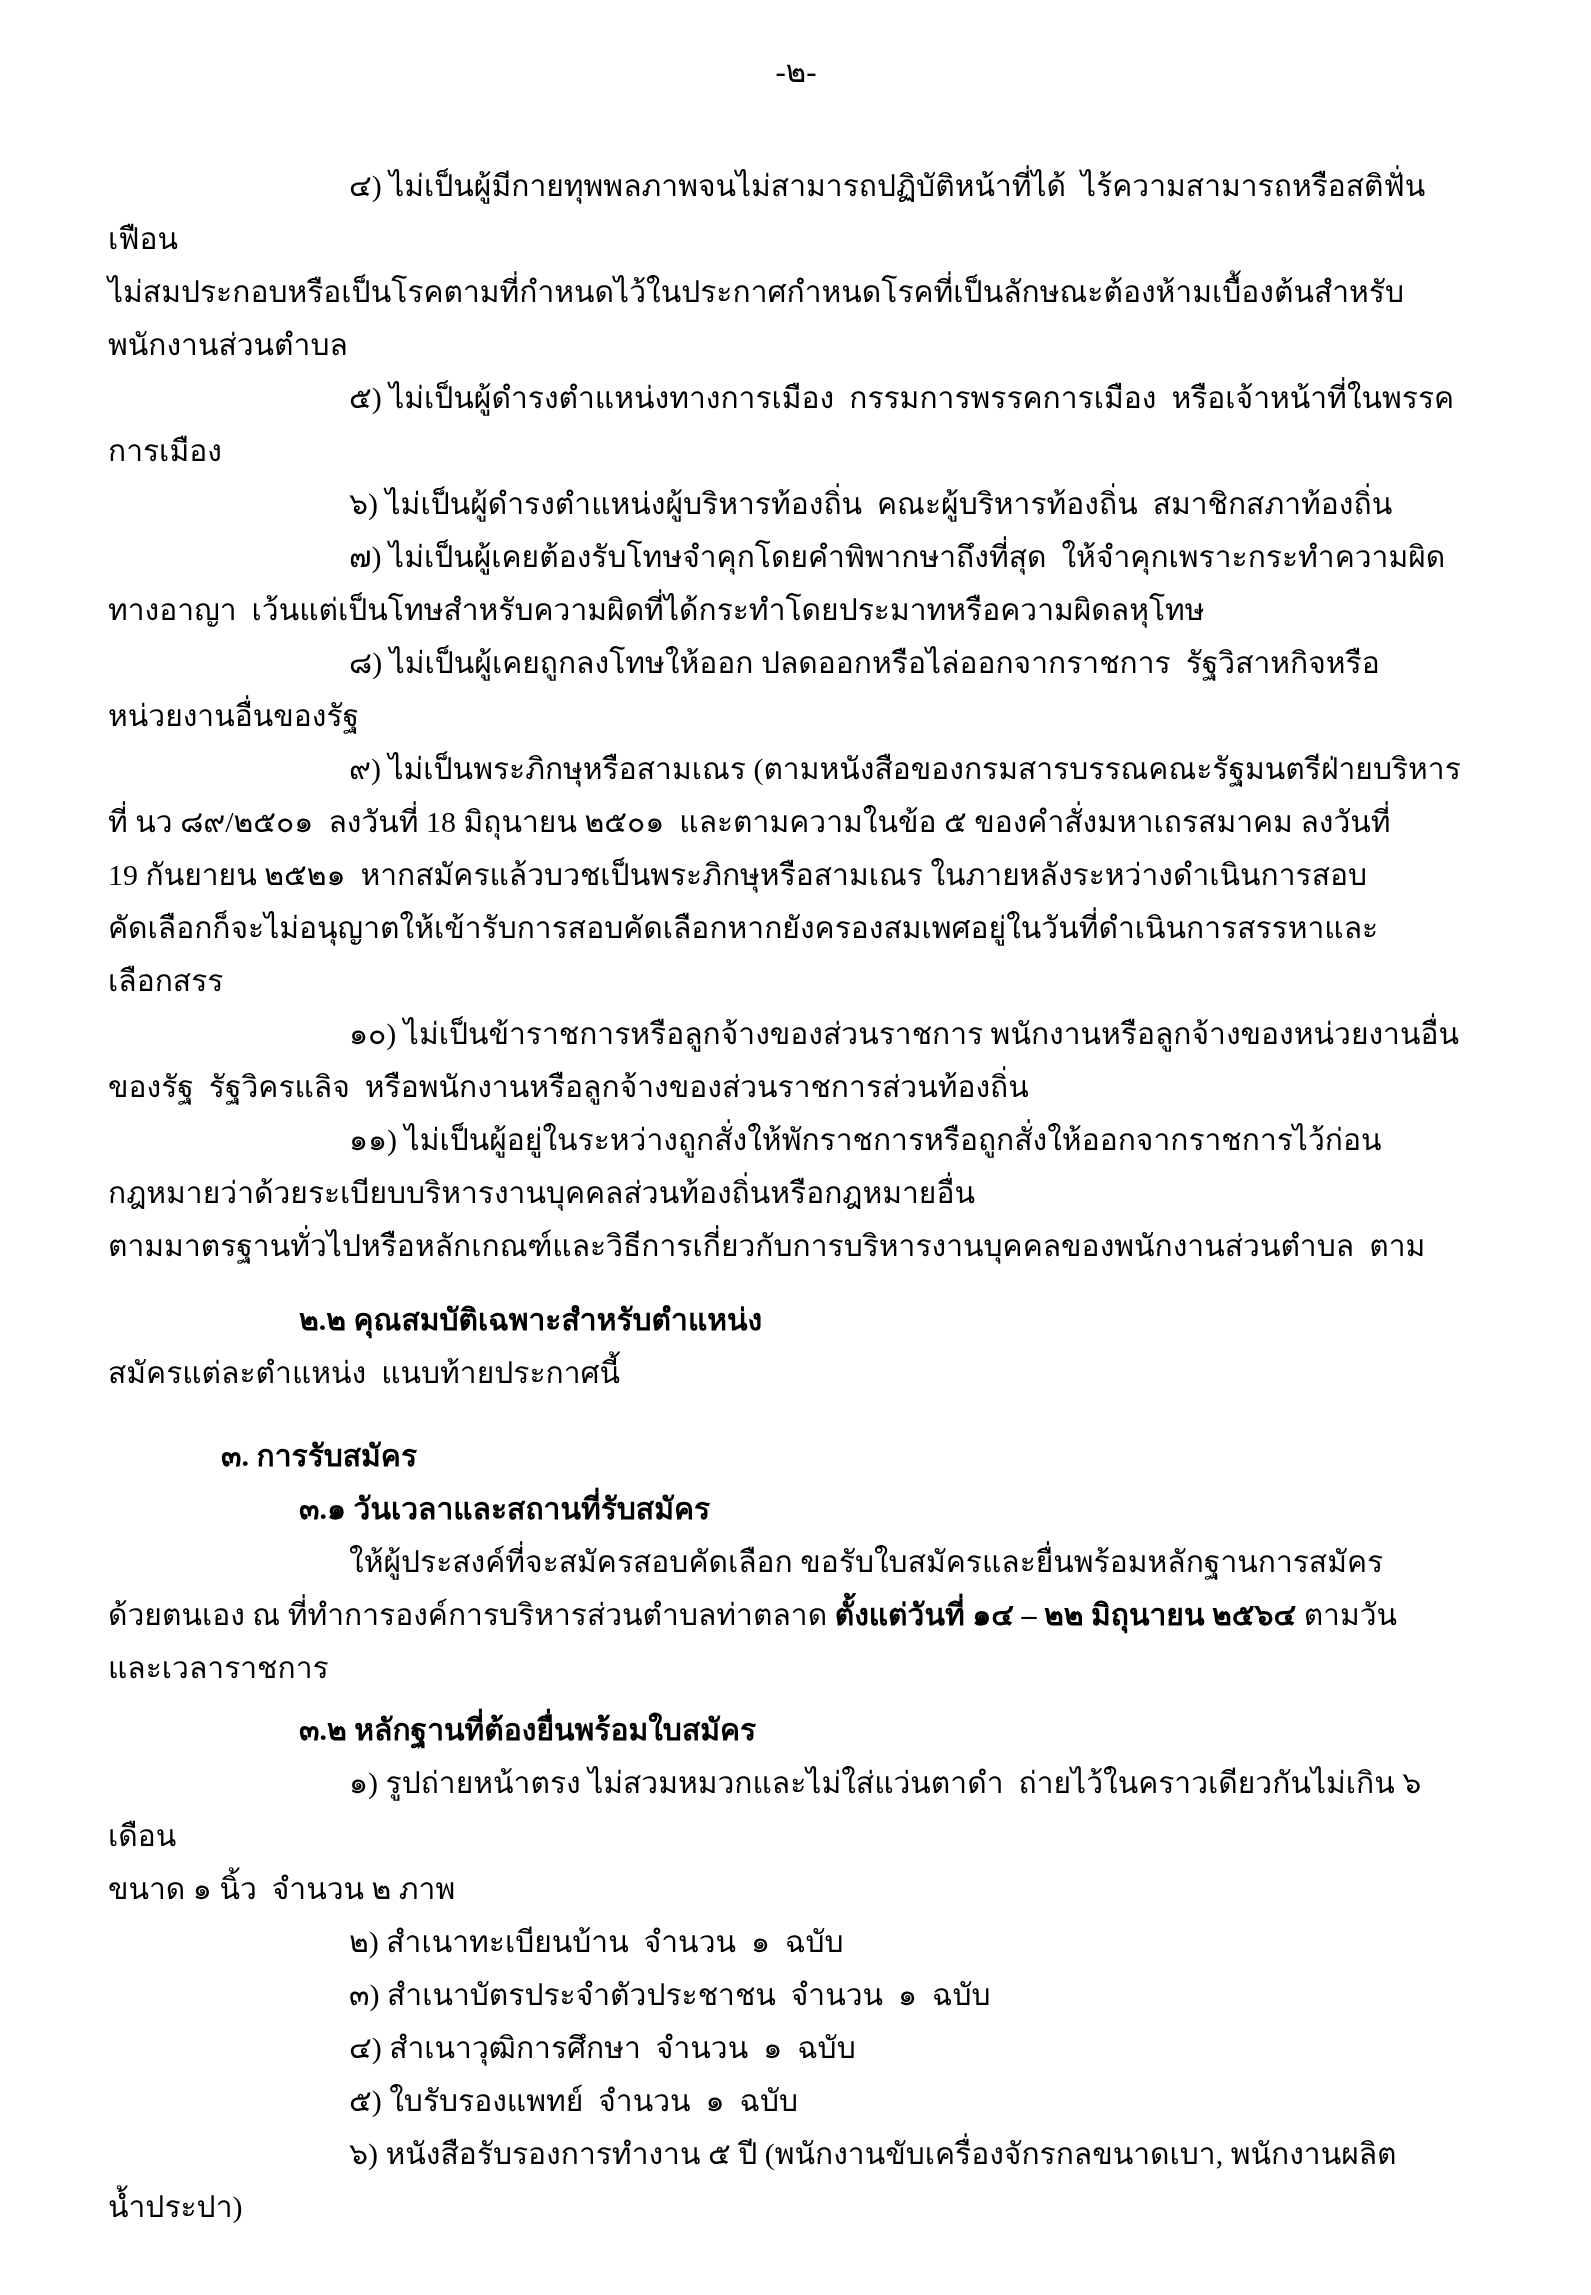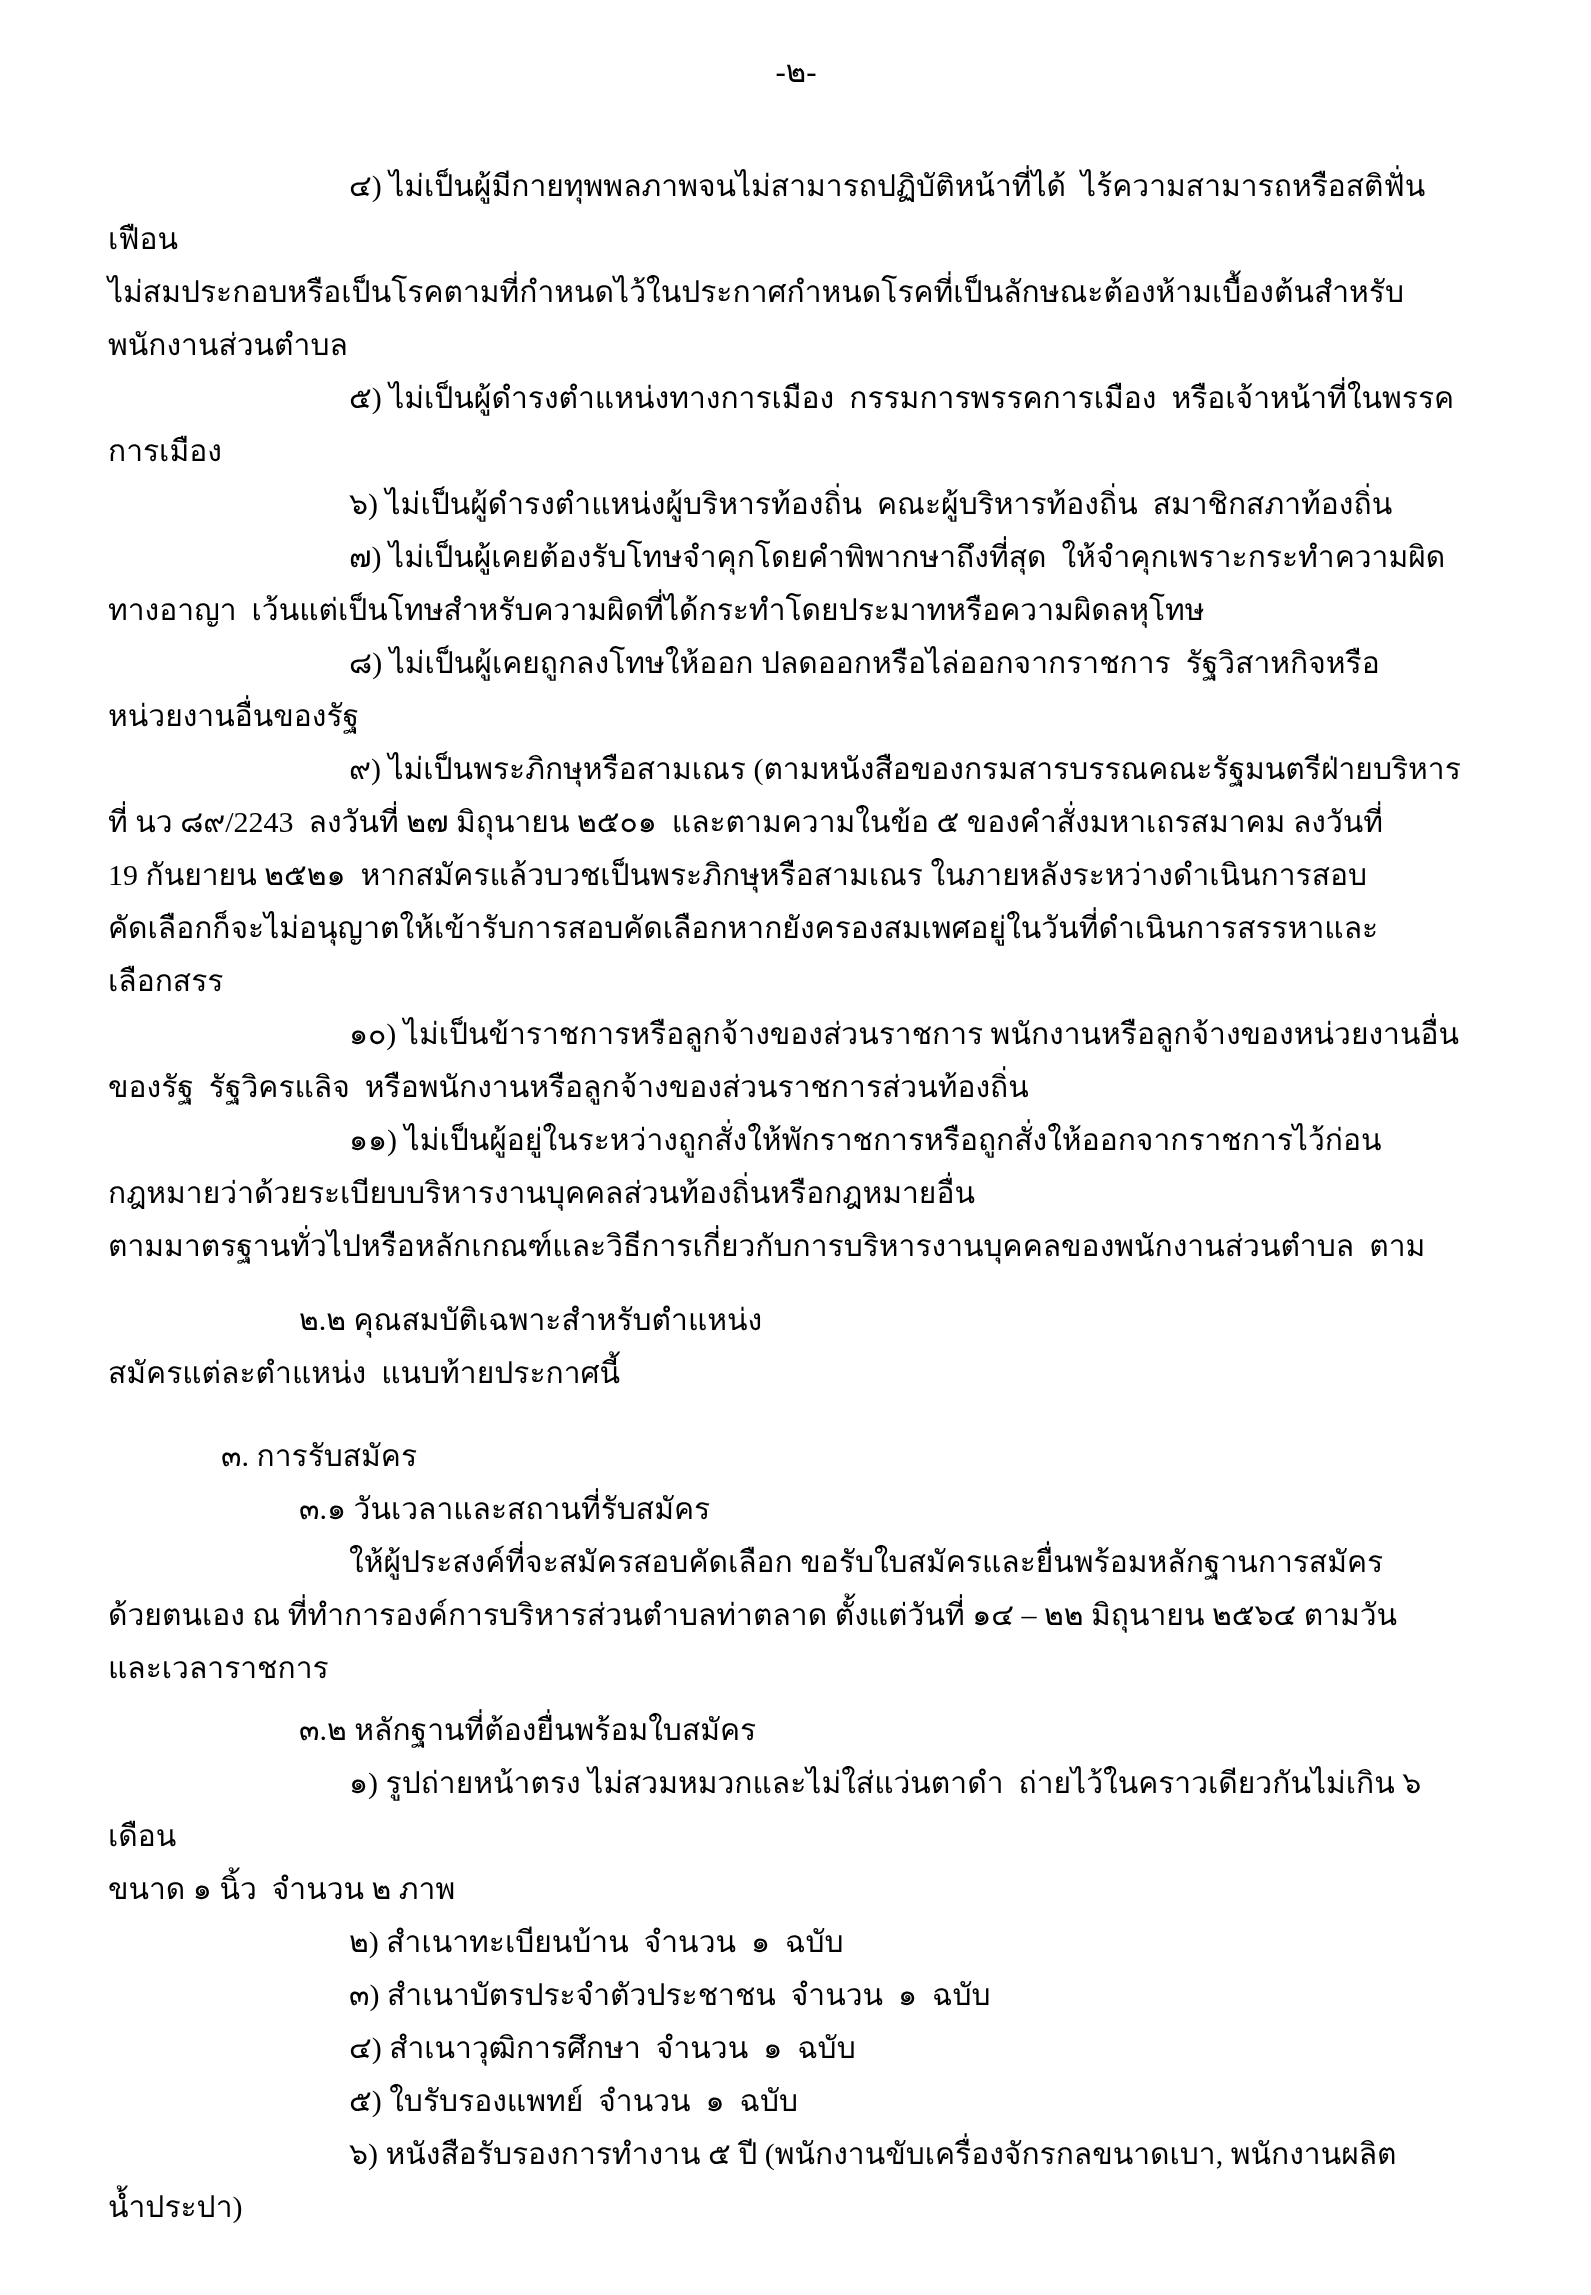--- a/index.html
+++ b/index.html
@@ -33,21 +33,21 @@
     font-size: 30px;
     line-height: 53px;
   }
   .line {
     white-space: pre-wrap;
     min-height: 53px;
   }
   .ind-item { text-indent: 241px; }  
   .ind-sub  { text-indent: 191px; }  
   .ind-sec  { text-indent: 113px; }  
-  .bold     { font-weight: normal; }
+  .bold     { font-weight: bold; }
   .gap-lg   { margin-top: 30px; }
   .gap-md   { margin-top: 21px; }
   .gap-sm   { margin-top: 8.5px; }
 </style>
 </head>
 <body>
 
 <div class="page">
 
   <div class="page-number">-๒-</div>
@@ -57,21 +57,21 @@
     <div class="line">ไม่สมประกอบหรือเป็นโรคตามที่กำหนดไว้ในประกาศกำหนดโรคที่เป็นลักษณะต้องห้ามเบื้องต้นสำหรับ</div>
     <div class="line">พนักงานส่วนตำบล</div>
     <div class="line ind-item">๕) ไม่เป็นผู้ดำรงตำแหน่งทางการเมือง  กรรมการพรรคการเมือง  หรือเจ้าหน้าที่ในพรรค</div>
     <div class="line">การเมือง</div>
     <div class="line ind-item">๖) ไม่เป็นผู้ดำรงตำแหน่งผู้บริหารท้องถิ่น  คณะผู้บริหารท้องถิ่น  สมาชิกสภาท้องถิ่น</div>
     <div class="line ind-item">๗) ไม่เป็นผู้เคยต้องรับโทษจำคุกโดยคำพิพากษาถึงที่สุด  ให้จำคุกเพราะกระทำความผิด</div>
     <div class="line">ทางอาญา  เว้นแต่เป็นโทษสำหรับความผิดที่ได้กระทำโดยประมาทหรือความผิดลหุโทษ</div>
     <div class="line ind-item">๘) ไม่เป็นผู้เคยถูกลงโทษให้ออก ปลดออกหรือไล่ออกจากราชการ  รัฐวิสาหกิจหรือ</div>
     <div class="line">หน่วยงานอื่นของรัฐ</div>
     <div class="line ind-item">๙) ไม่เป็นพระภิกษุหรือสามเณร (ตามหนังสือของกรมสารบรรณคณะรัฐมนตรีฝ่ายบริหาร</div>
-    <div class="line">ที่ นว ๘๙/2243  ลงวันที่ ๒๗ มิถุนายน ๒๕๐๑  และตามความในข้อ ๕ ของคำสั่งมหาเถรสมาคม ลงวันที่</div>
+    <div class="line">ที่ นว ๘๙/๒๕๐๑  ลงวันที่ 18 มิถุนายน ๒๕๐๑  และตามความในข้อ ๕ ของคำสั่งมหาเถรสมาคม ลงวันที่</div>
     <div class="line">19 กันยายน ๒๕๒๑  หากสมัครแล้วบวชเป็นพระภิกษุหรือสามเณร ในภายหลังระหว่างดำเนินการสอบ</div>
     <div class="line">คัดเลือกก็จะไม่อนุญาตให้เข้ารับการสอบคัดเลือกหากยังครองสมเพศอยู่ในวันที่ดำเนินการสรรหาและเลือกสรร</div>
     <div class="line ind-item">๑๐) ไม่เป็นข้าราชการหรือลูกจ้างของส่วนราชการ พนักงานหรือลูกจ้างของหน่วยงานอื่น</div>
     <div class="line">ของรัฐ  รัฐวิครแลิจ  หรือพนักงานหรือลูกจ้างของส่วนราชการส่วนท้องถิ่น</div>
     <div class="line ind-item">๑๑) ไม่เป็นผู้อยู่ในระหว่างถูกสั่งให้พักราชการหรือถูกสั่งให้ออกจากราชการไว้ก่อน</div>
     <div class="line">กฎหมายว่าด้วยระเบียบบริหารงานบุคคลส่วนท้องถิ่นหรือกฎหมายอื่น</div>
     <div class="line">ตามมาตรฐานทั่วไปหรือหลักเกณฑ์และวิธีการเกี่ยวกับการบริหารงานบุคคลของพนักงานส่วนตำบล  ตาม</div>
     <div class="line ind-sub bold gap-md">๒.๒ คุณสมบัติเฉพาะสำหรับตำแหน่ง</div>
     <div class="line">สมัครแต่ละตำแหน่ง  แนบท้ายประกาศนี้</div>
     <div class="line ind-sec bold gap-lg">๓. การรับสมัคร</div>

